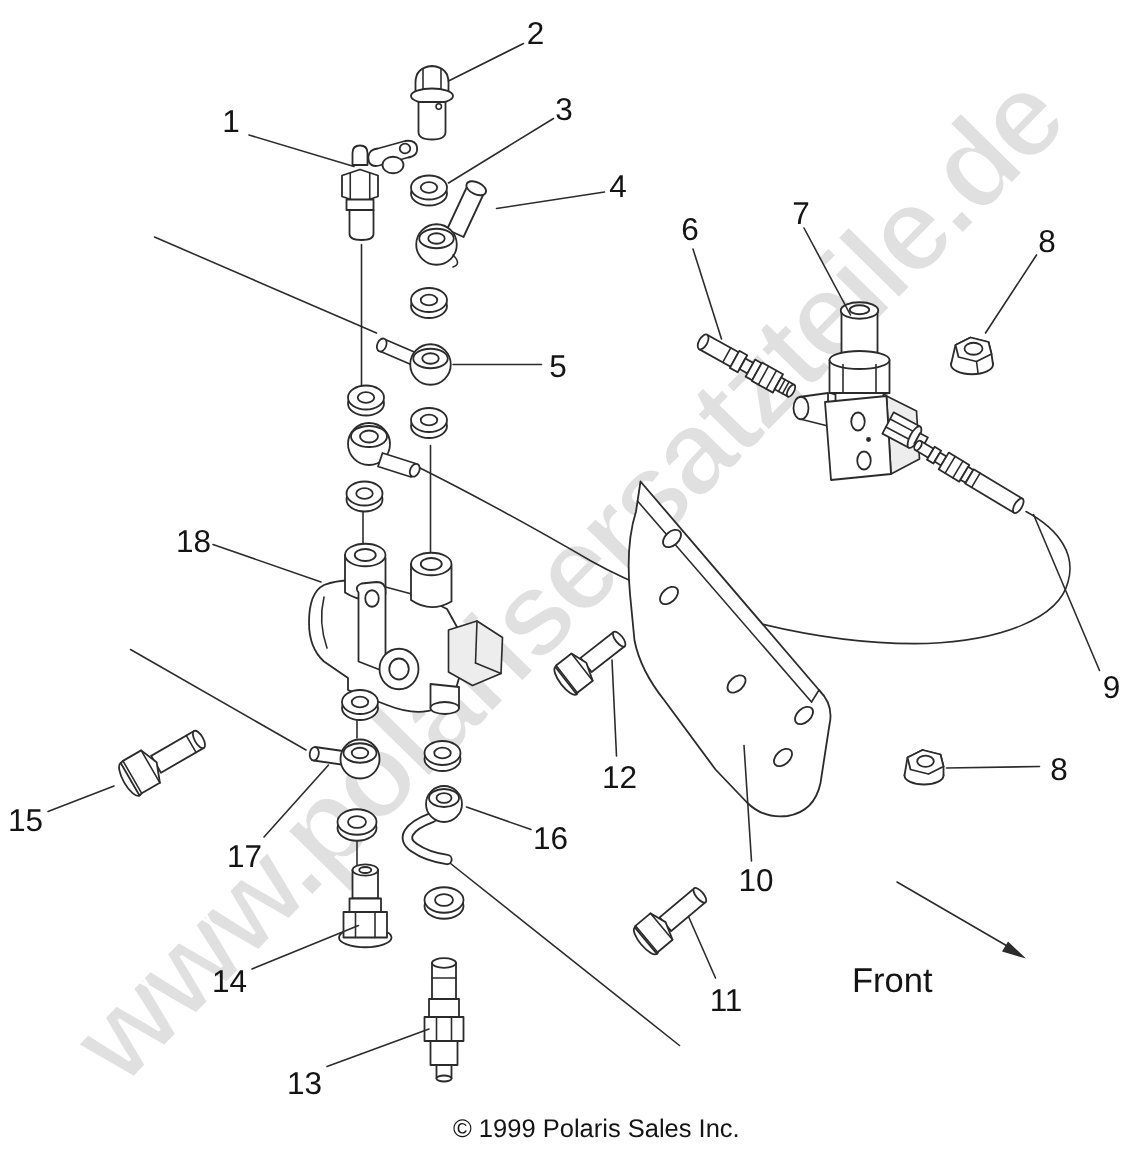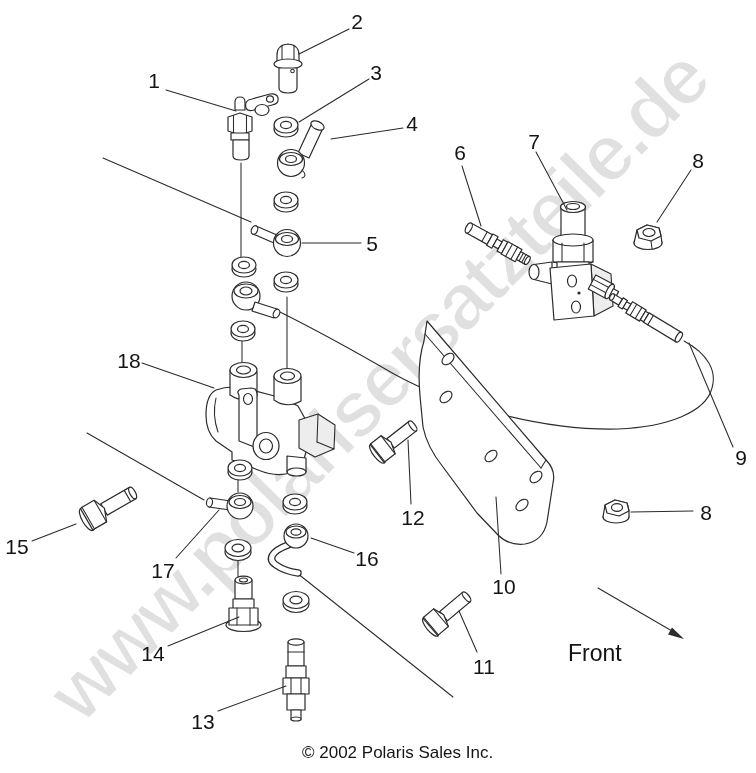--- a/index.html
+++ b/index.html
@@ -347,14 +347,14 @@
       <text class="callout" x="153" y="661">14</text>
       <text class="callout" x="17" y="554">15</text>
       <text class="callout" x="367" y="566">16</text>
       <text class="callout" x="163" y="578">17</text>
       <text class="callout" x="129" y="368">18</text>
       <text class="callout" x="706" y="520">8</text>
     </g>
   </svg>
 
   <div class="front-label">Front</div>
-  <div class="copyright">© 2002 Polaris Sales Inc.</div>
+  <div class="copyright">© 1999 Polaris Sales Inc.</div>
 </div>
 
 </body></html>

